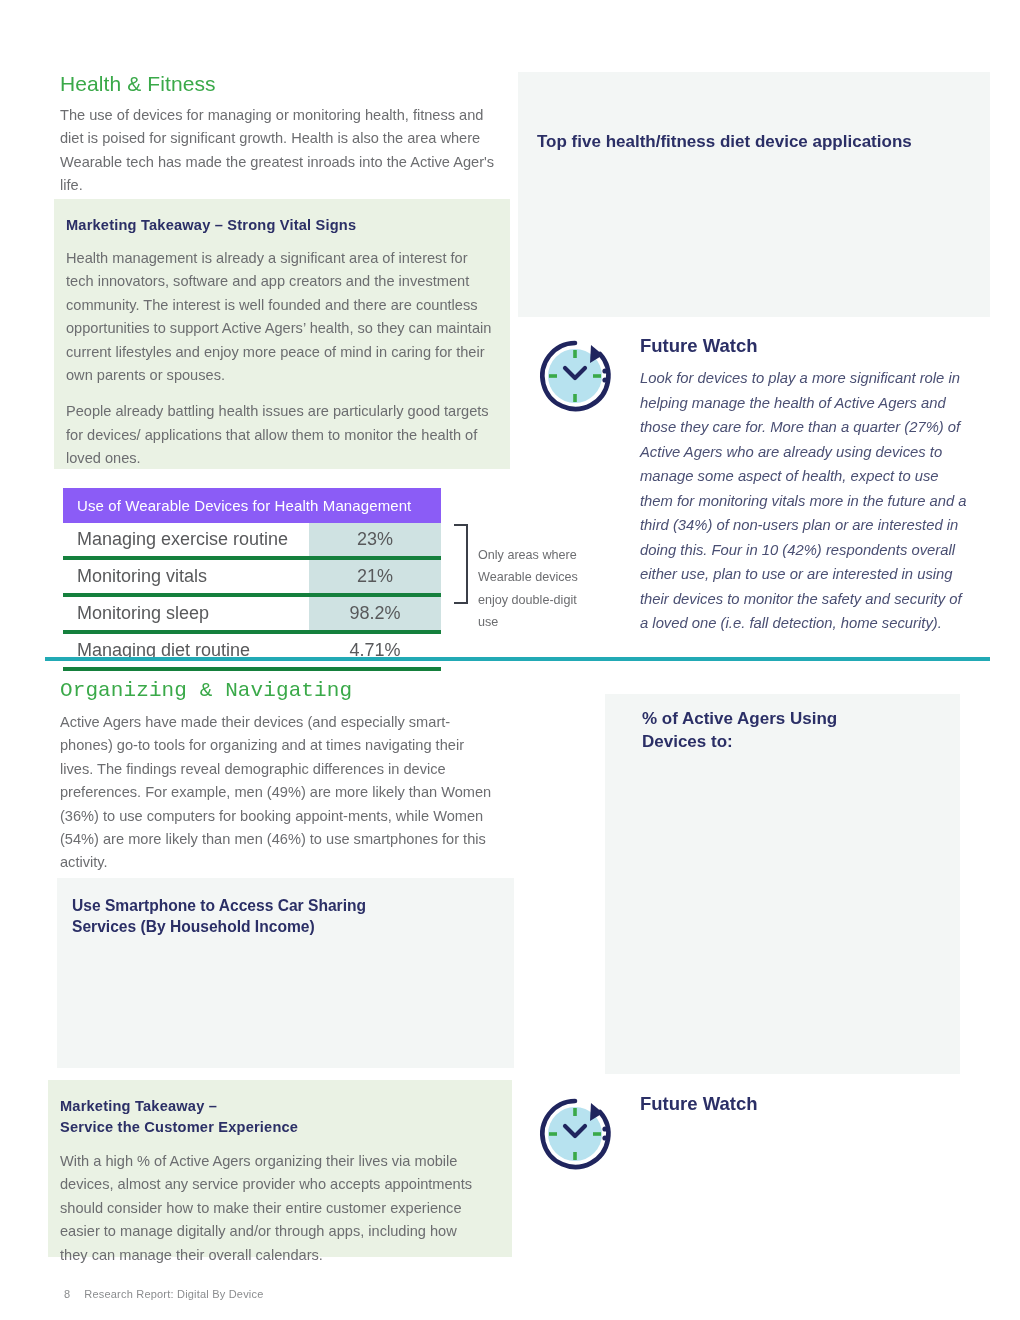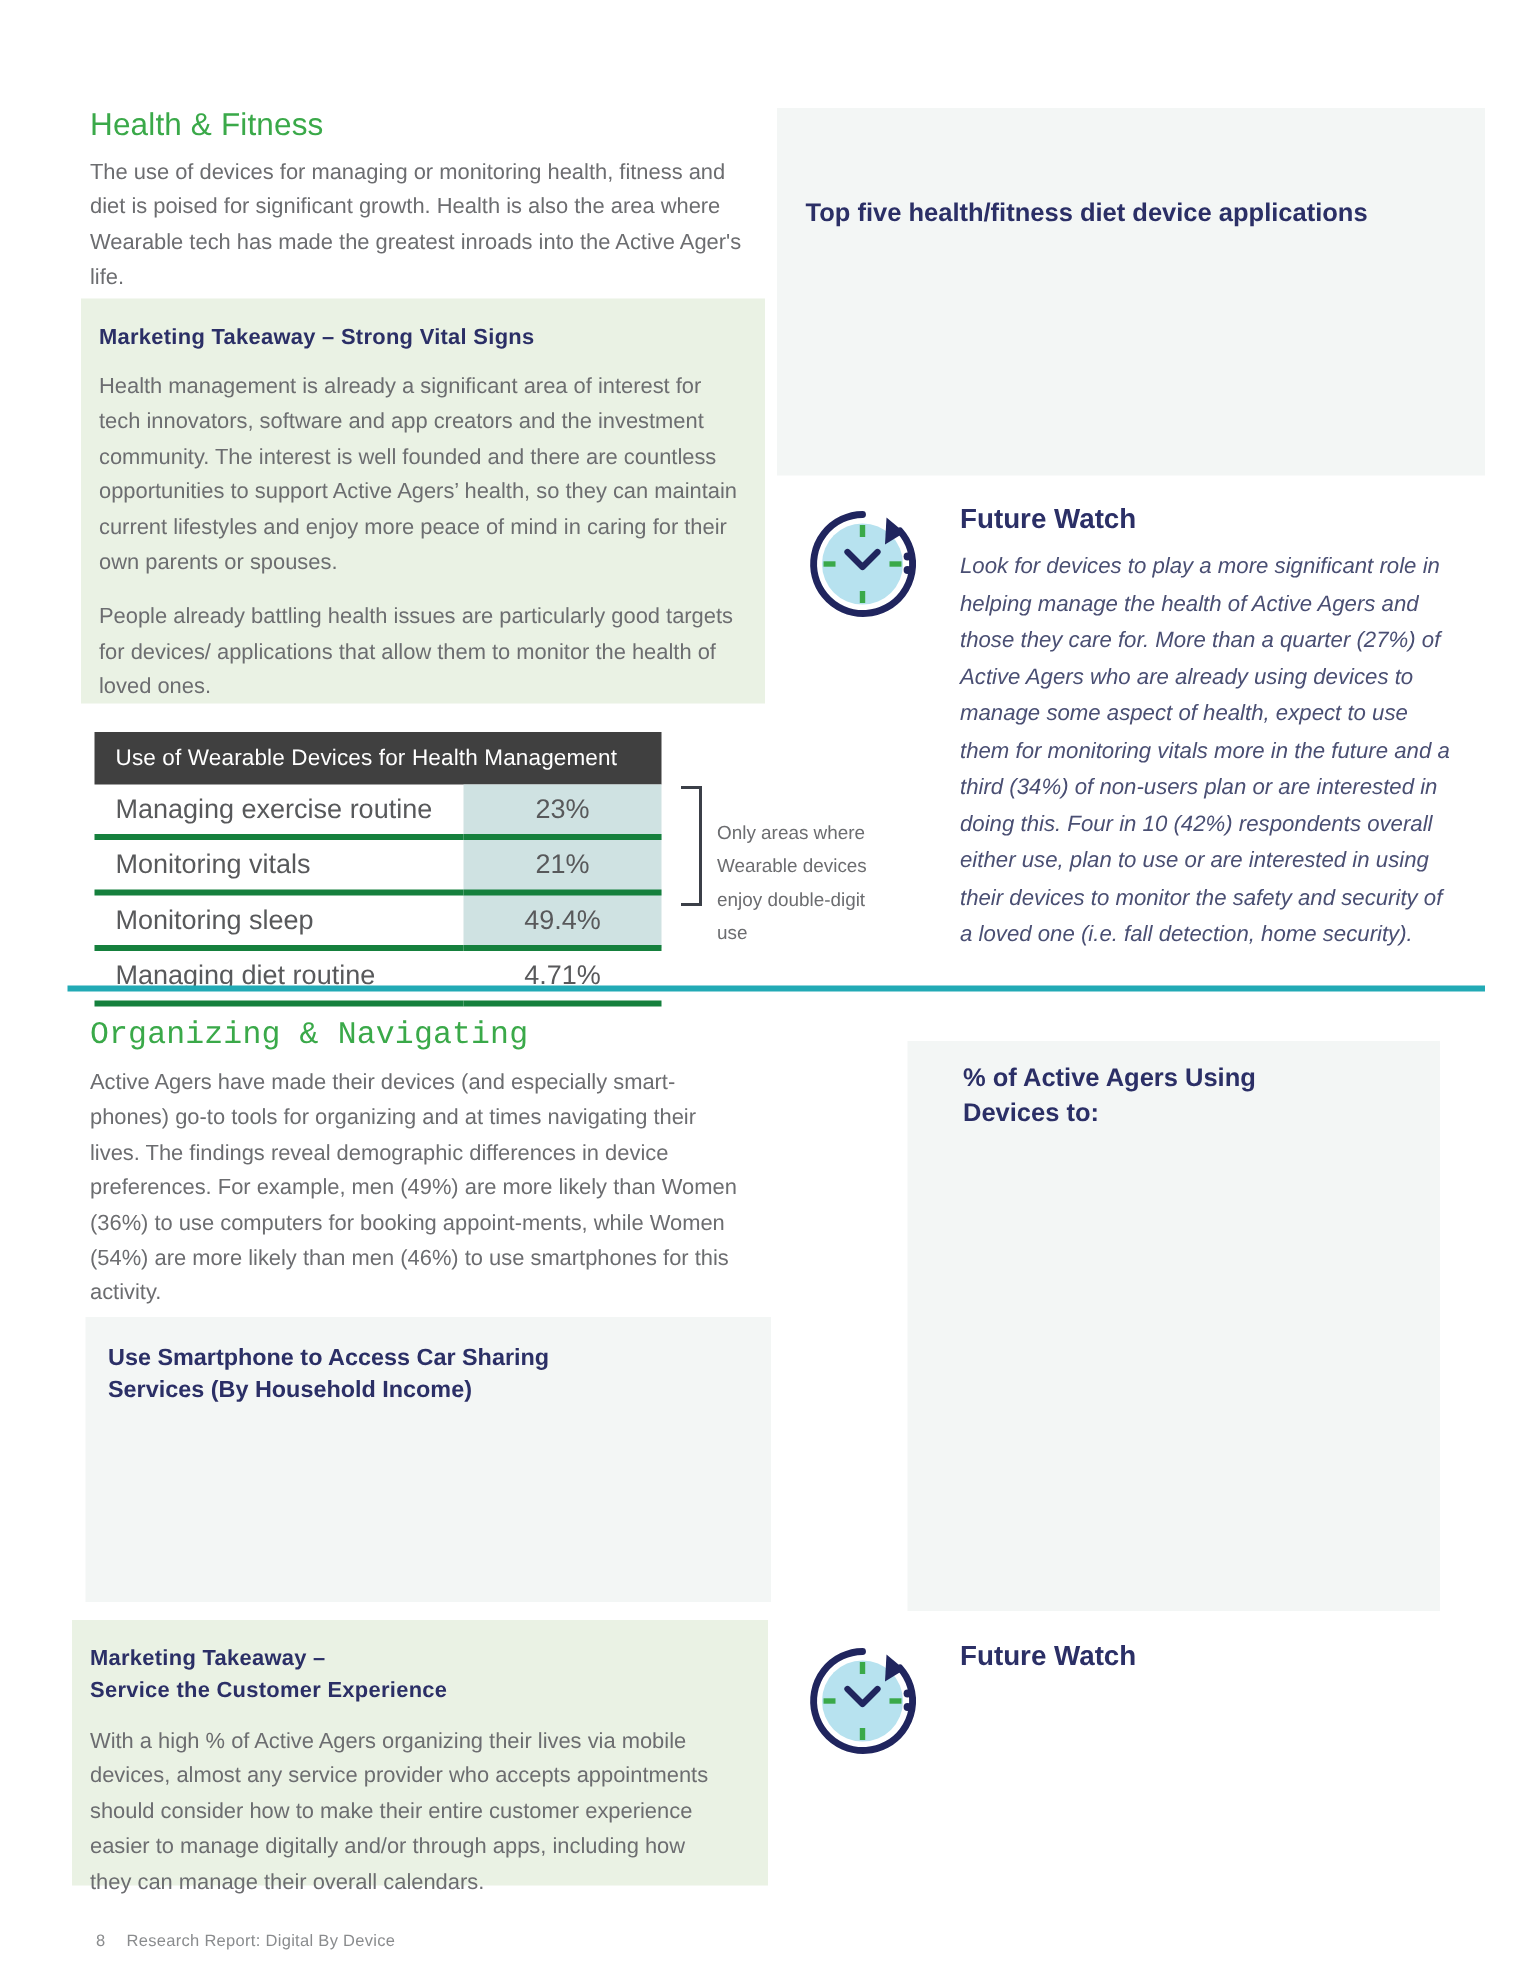--- a/index.html
+++ b/index.html
@@ -27,21 +27,21 @@
   }
   .panel{background:#f3f6f5;}
   .panel-title{color:#2b2f66;font-weight:bold;font-size:17px;line-height:23px;}
   .fw-title{color:#2b2f66;font-weight:bold;font-size:18.5px;}
   .fw-text{color:#4a4f73;font-size:14.8px;line-height:24.5px;font-style:italic;}
   .divider{background:#22aab5;height:4px;}
 
   
   .tbl{border-collapse:collapse;width:378px;}
   .tbl .hdr{
-    background:#404040;color:#ffffff;font-size:15px;font-weight:400;
+    background:#8b5cf6;color:#ffffff;font-size:15px;font-weight:400;
     padding:9px 0 9px 14px;text-align:left;letter-spacing:.1px;
   }
   .tbl td{
     font-size:18px;color:#58595b;border-bottom:4px solid #15803d;
     padding:6px 0 6px 14px;height:16px;
   }
   .tbl td.val{text-align:center;padding-left:0;width:132px;}
   .tbl tr.hi td.val{background:#cfe2e2;}
   .bracket{
     border:2px solid #3b3f48;border-left:none;width:12px;
@@ -79,21 +79,21 @@
       <tr class="hi">
         <td>Managing exercise routine</td>
         <td class="val">23%</td>
       </tr>
       <tr class="hi">
         <td>Monitoring vitals</td>
         <td class="val">21%</td>
       </tr>
       <tr class="hi">
         <td>Monitoring sleep</td>
-        <td class="val">49.4%</td>
+        <td class="val">98.2%</td>
       </tr>
       <tr>
         <td>Managing diet routine</td>
         <td class="val">4.71%</td>
       </tr>
     </tbody>
       </table>
   </div>
 
   <div class="abs bracket" style="left:454px;top:524px;height:76px;"></div>

